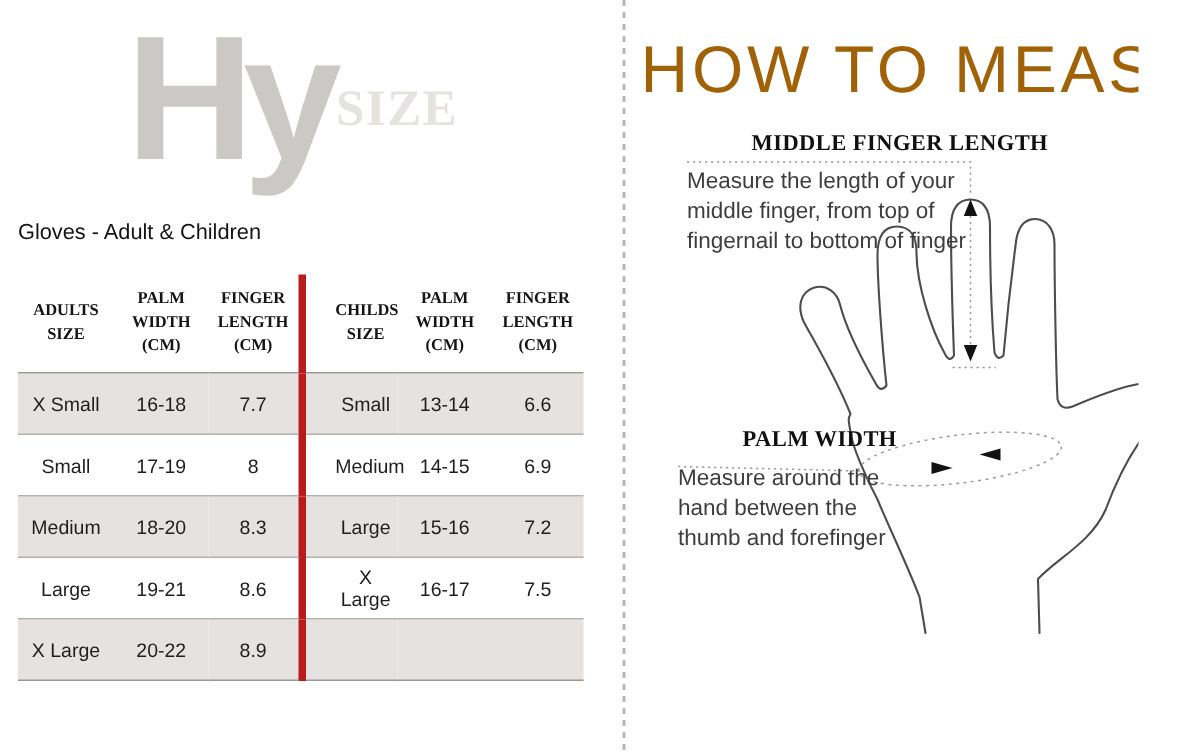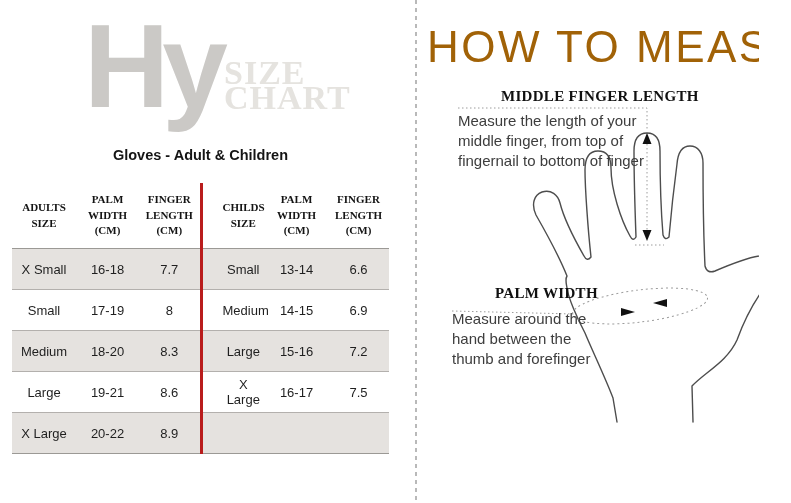--- a/index.html
+++ b/index.html
@@ -4,32 +4,32 @@
 <style>
   html,body{margin:0;padding:0;background:#fff;}
   .page{position:relative;width:759px;height:503px;background:#ffffff;overflow:hidden;
         font-family:"Liberation Sans",sans-serif;}
   
   .logo-hy{position:absolute;left:84px;top:7px;font-family:"Liberation Sans",sans-serif;
            font-weight:bold;font-size:118px;line-height:1;letter-spacing:-7px;color:#cbc9c6;}
   .logo-sub{position:absolute;left:224px;top:60px;font-family:"Liberation Serif",serif;
             font-size:34px;line-height:25px;letter-spacing:1px;color:#e5e3df;font-weight:bold;}
   .logo-sub span{display:block;}
-  .caption{position:absolute;left:12px;top:147px;width:377px;text-align:center;
-           font-size:14.5px;color:#141414;font-weight:bold;}
+  .caption{position:absolute;left:12px;top:147px;width:377px;
+           font-size:14.5px;color:#141414;}
   table.sizes{position:absolute;left:12px;top:183px;width:377px;border-collapse:collapse;
               table-layout:fixed;}
   table.sizes th{font-family:"Liberation Serif",serif;font-weight:bold;font-size:11px;
                  line-height:1.45;color:#141414;text-align:center;vertical-align:middle;
                  white-space:pre-line;height:63px;border-bottom:1px solid #9b9995;}
   table.sizes td{font-size:13px;color:#1f1f1f;text-align:center;vertical-align:middle;
                  height:38px;border-bottom:1px solid #b3b0ad;margin-left:21px;}
   table.sizes tr.shade td{background:#e5e2df;}
   table.sizes tr:last-child td{border-bottom:1px solid #9b9995;}
-  .divcol{border-left:3px solid #b91c1c;padding-left:20px;}
+  .divcol{border-left:5px solid #b91c1c;padding-left:20px;}
   
   .panel-divider{position:absolute;left:415px;top:0;width:2px;height:503px;
     background:repeating-linear-gradient(to bottom,#b9b9b9 0 4px,transparent 4px 8px);}
   
   .htm-title{position:absolute;left:427px;top:22px;font-family:Liberation Sans, sans-serif;
              font-size:44px;letter-spacing:2.5px;color:#a16207;white-space:nowrap;}
   .sec-head{position:absolute;font-family:"Liberation Serif",serif;font-weight:bold;
             font-size:15px;letter-spacing:0.3px;color:#101010;white-space:nowrap;margin-left:43px;}
   .sec-body{position:absolute;font-size:15px;line-height:1.33;color:#3d3d3d;}
   .head-1{left:458px;top:88px;}
@@ -39,21 +39,20 @@
   .hand-svg{position:absolute;left:416px;top:0;width:375px;height:503px;}
 </style>
 </head>
 <body>
 
 <div class="page">
 
   <div class="logo-hy">Hy</div>
   <div class="logo-sub">
     <span>SIZE</span>
-    <span>CHART</span>
   </div>
 
   <div class="caption">Gloves - Adult &amp; Children</div>
 
   <table class="sizes">
     <colgroup>
       <col style="width:64px">
         <col style="width:63px">
         <col style="width:62px">
       <col style="width:64px">

